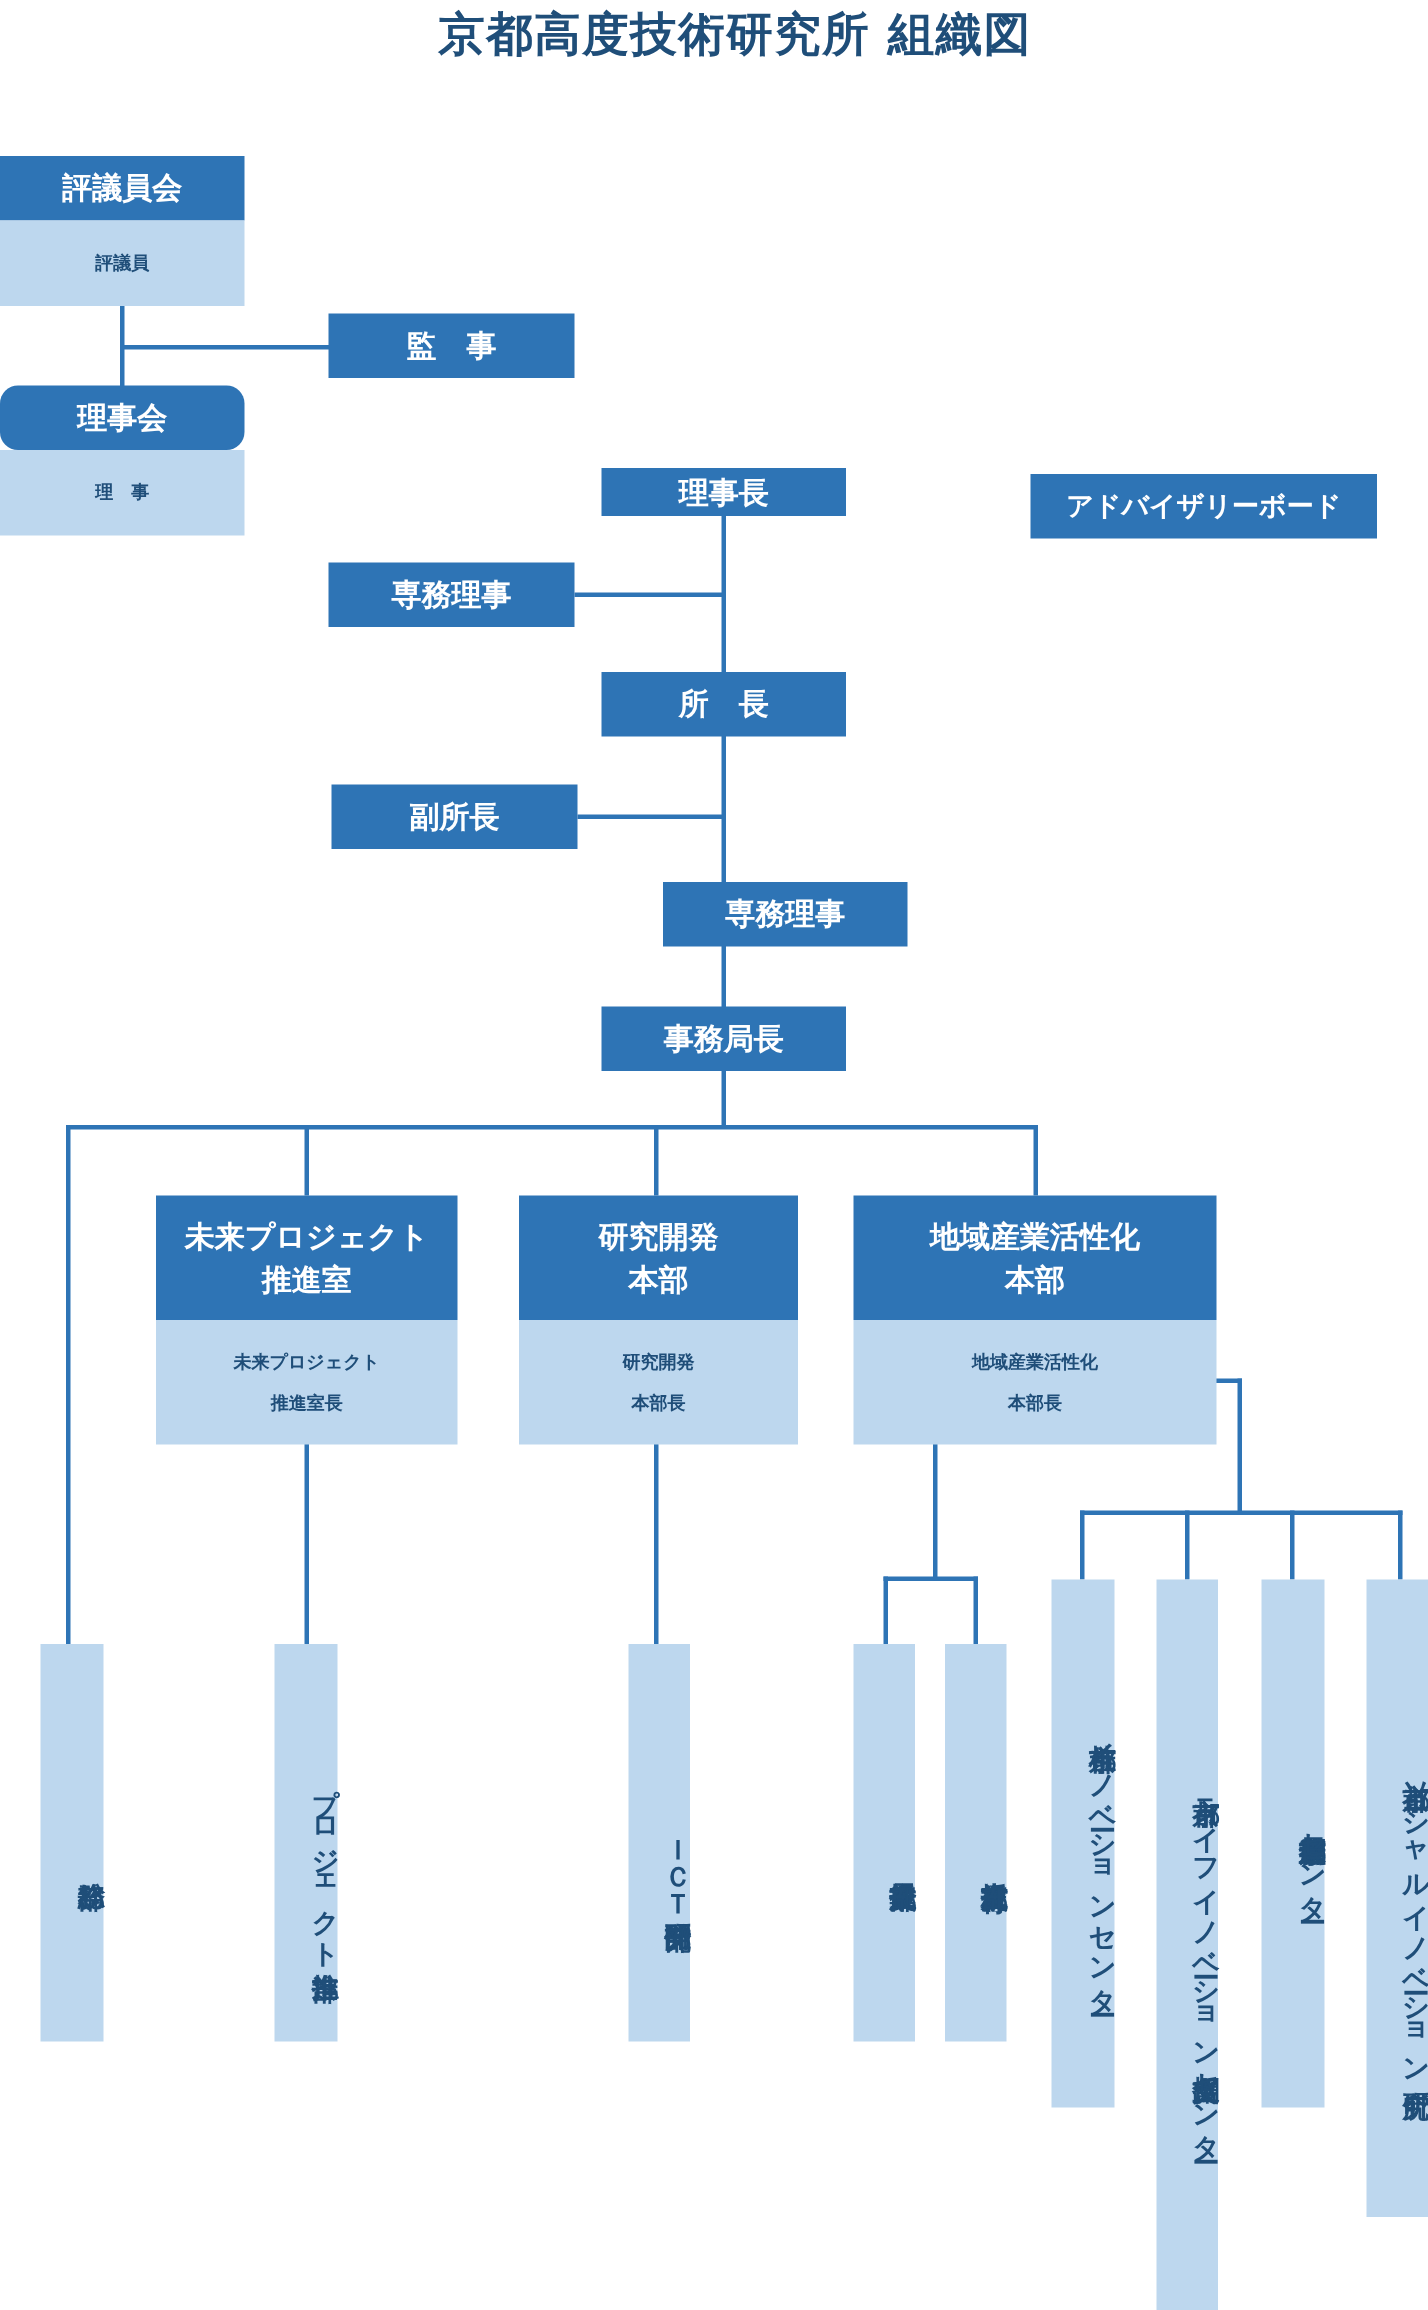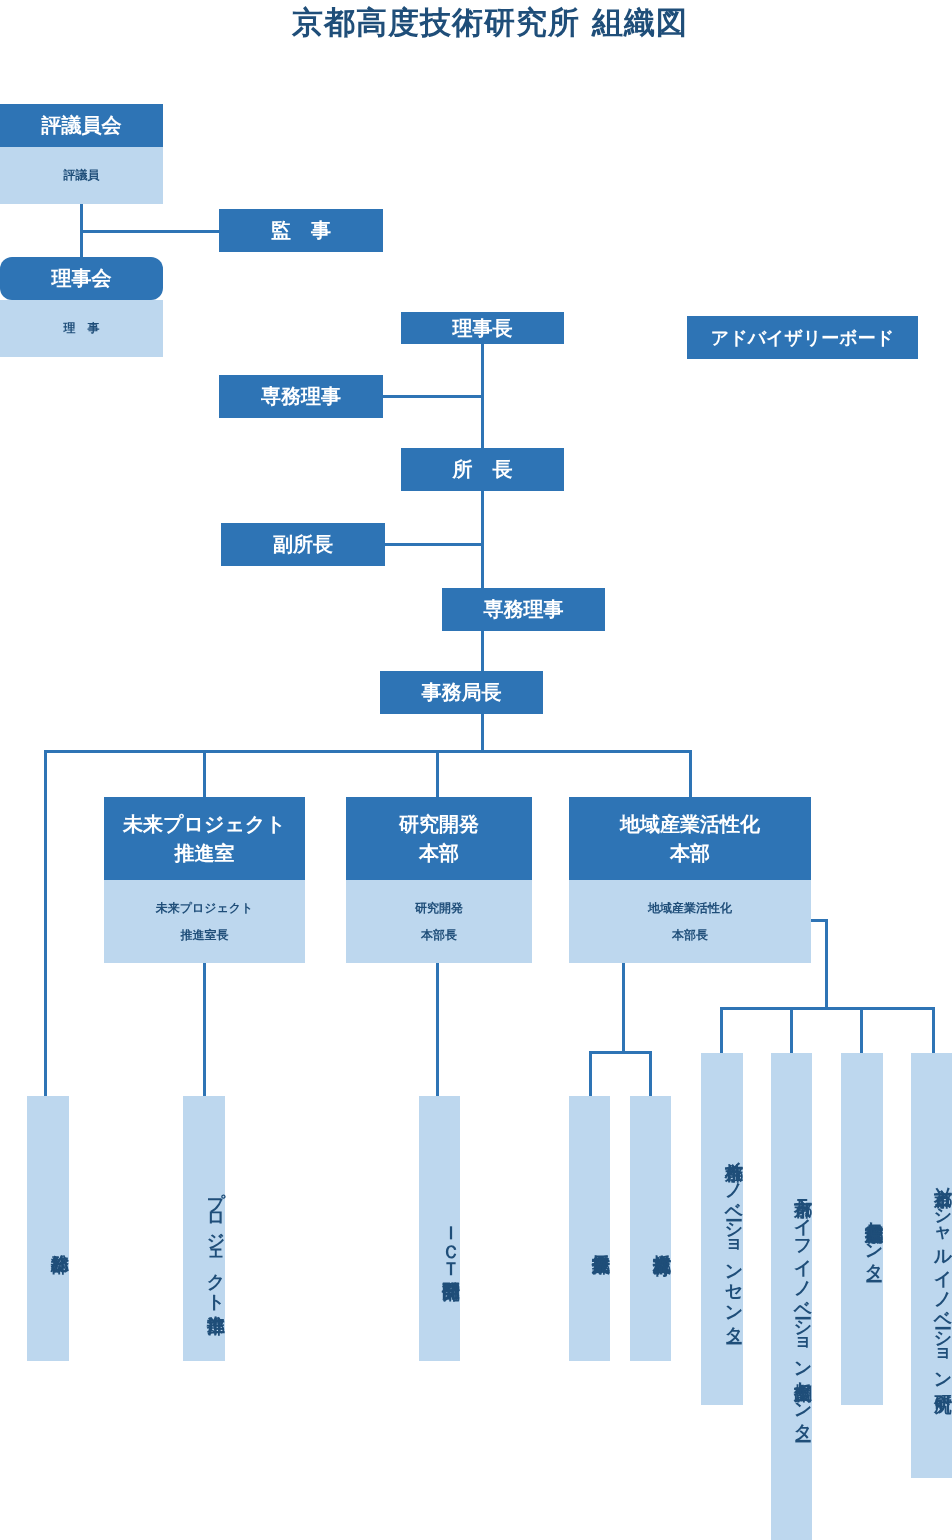--- a/index.html
+++ b/index.html
@@ -49,21 +49,21 @@
 <div class="box dark" style="left:219px;top:209px;width:164px;height:43px;">監　事</div>
 <div class="box dark" style="left:0;top:257px;width:163px;height:43px;border-radius:12px;">理事会</div>
 <div class="box light" style="left:0;top:300px;width:163px;height:57px;text-align:right;">理　事</div>
 
 <div class="box dark" style="left:401px;top:312px;width:163px;height:32px;">理事長</div>
 <div class="box dark" style="left:687px;top:316px;width:231px;height:43px;font-size:18px;">アドバイザリーボード</div>
 <div class="box dark" style="left:219px;top:375px;width:164px;height:43px;">専務理事</div>
 <div class="box dark" style="left:401px;top:448px;width:163px;height:43px;">所　長</div>
 <div class="box dark" style="left:221px;top:523px;width:164px;height:43px;">副所長</div>
 <div class="box dark" style="left:401px;top:588px;width:163px;height:43px;margin-left:41px;">専務理事</div>
-<div class="box dark" style="left:380px;top:671px;width:163px;height:43px;">事務局長</div>
+<div class="box dark" style="left:401px;top:671px;width:163px;height:43px;">事務局長</div>
 
 <div class="box dark" style="left:104px;top:797px;width:201px;height:83px;white-space:pre-line;">未来プロジェクト
 推進室</div>
 <div class="box light" style="left:104px;top:880px;width:201px;height:83px;white-space:pre-line;">未来プロジェクト
 推進室長</div>
 <div class="box dark" style="left:346px;top:797px;width:186px;height:83px;white-space:pre-line;">研究開発
 本部</div>
 <div class="box light" style="left:346px;top:880px;width:186px;height:83px;white-space:pre-line;">研究開発
 本部長</div>
 <div class="box dark" style="left:569px;top:797px;width:242px;height:83px;white-space:pre-line;">地域産業活性化

